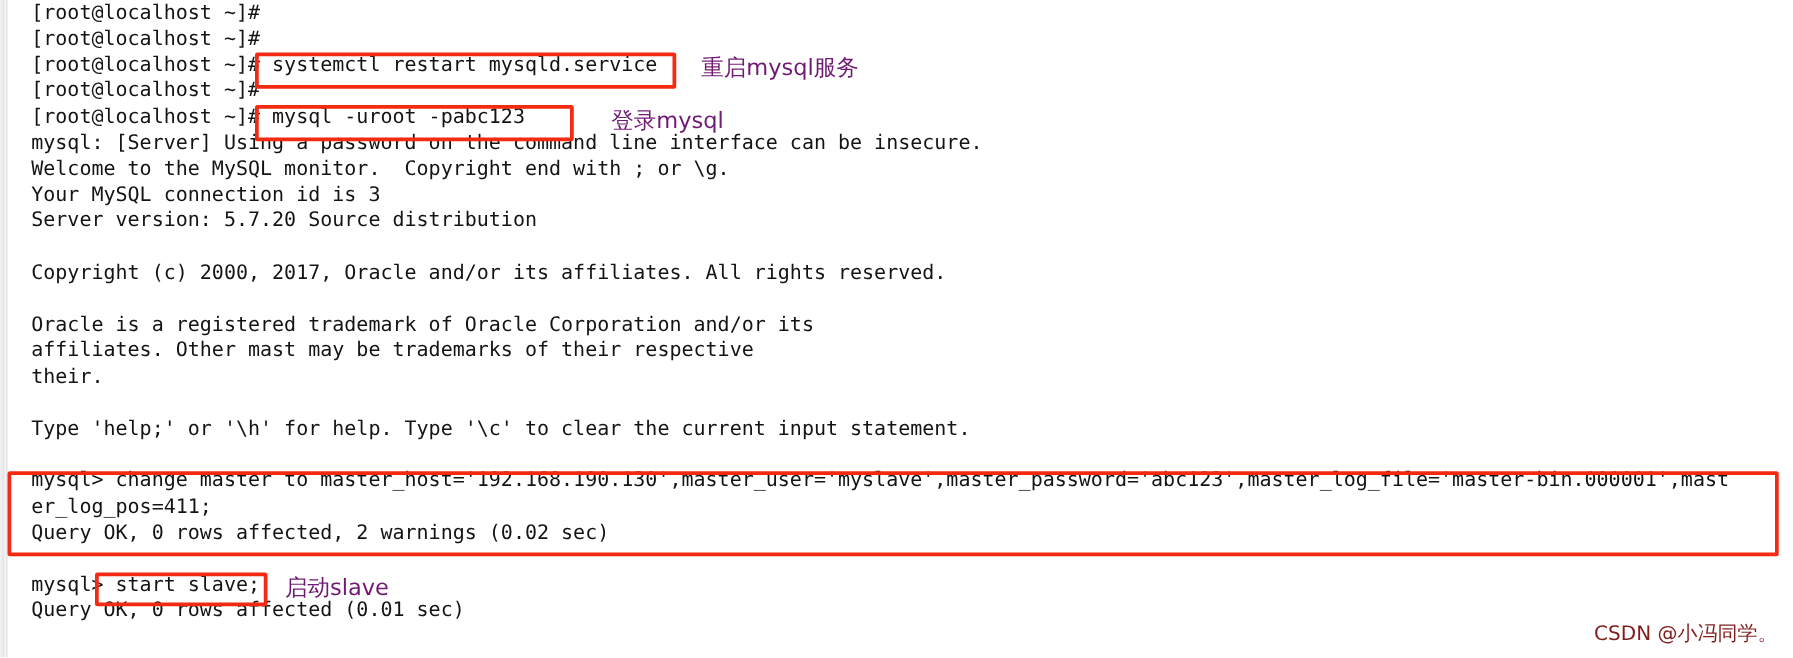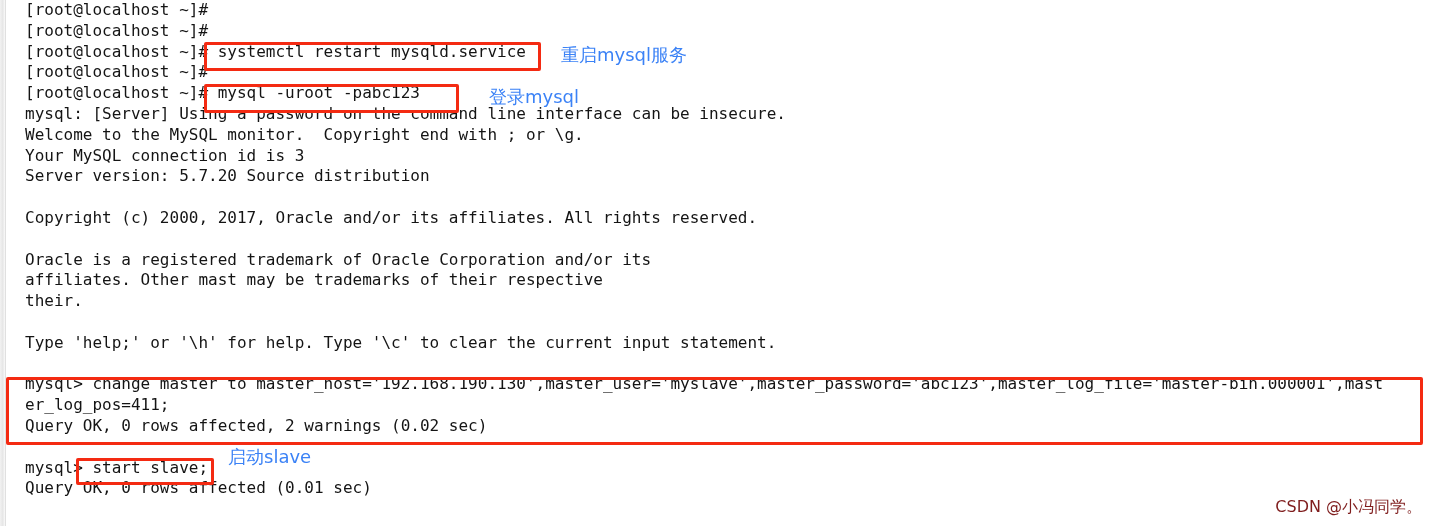--- a/index.html
+++ b/index.html
@@ -46,21 +46,21 @@
   .rbox {
     position: absolute;
     border: 3px solid #f42a12;
     border-radius: 2px;
     box-sizing: border-box;
     pointer-events: none;
   }
   
   .rlabel {
     position: absolute;
-    color: #3b82f6;
+    color: #701a75;
     font-family: "DejaVu Sans", "Liberation Sans", sans-serif;
     font-size: 18px;
     line-height: 18px;
     font-weight: 400;
     white-space: nowrap;
   }
   .watermark {
     position: absolute;
     right: 12px;
     bottom: 8px;
@@ -104,17 +104,17 @@
     <div class="line">Query OK, 0 rows affected (0.01 sec)</div>
   </div>
 
   <div class="rbox" style="left:204px; top:42px;  width:337px; height:29px;"></div>
   <div class="rbox" style="left:204px; top:84px;  width:255px; height:29px;"></div>
   <div class="rbox" style="left:6px;   top:377px; width:1417px; height:68px;"></div>
   <div class="rbox" style="left:76px;  top:458px; width:138px; height:27px;"></div>
 
   <div class="rlabel" style="left:561px; top:46px;">重启mysql服务</div>
   <div class="rlabel" style="left:489px; top:88px;">登录mysql</div>
-  <div class="rlabel" style="left:228px; top:448px;">启动slave</div>
+  <div class="rlabel" style="left:228px; top:462px;">启动slave</div>
 
   <div class="watermark">CSDN @小冯同学。</div>
 
 </div>
 
 </body></html>

